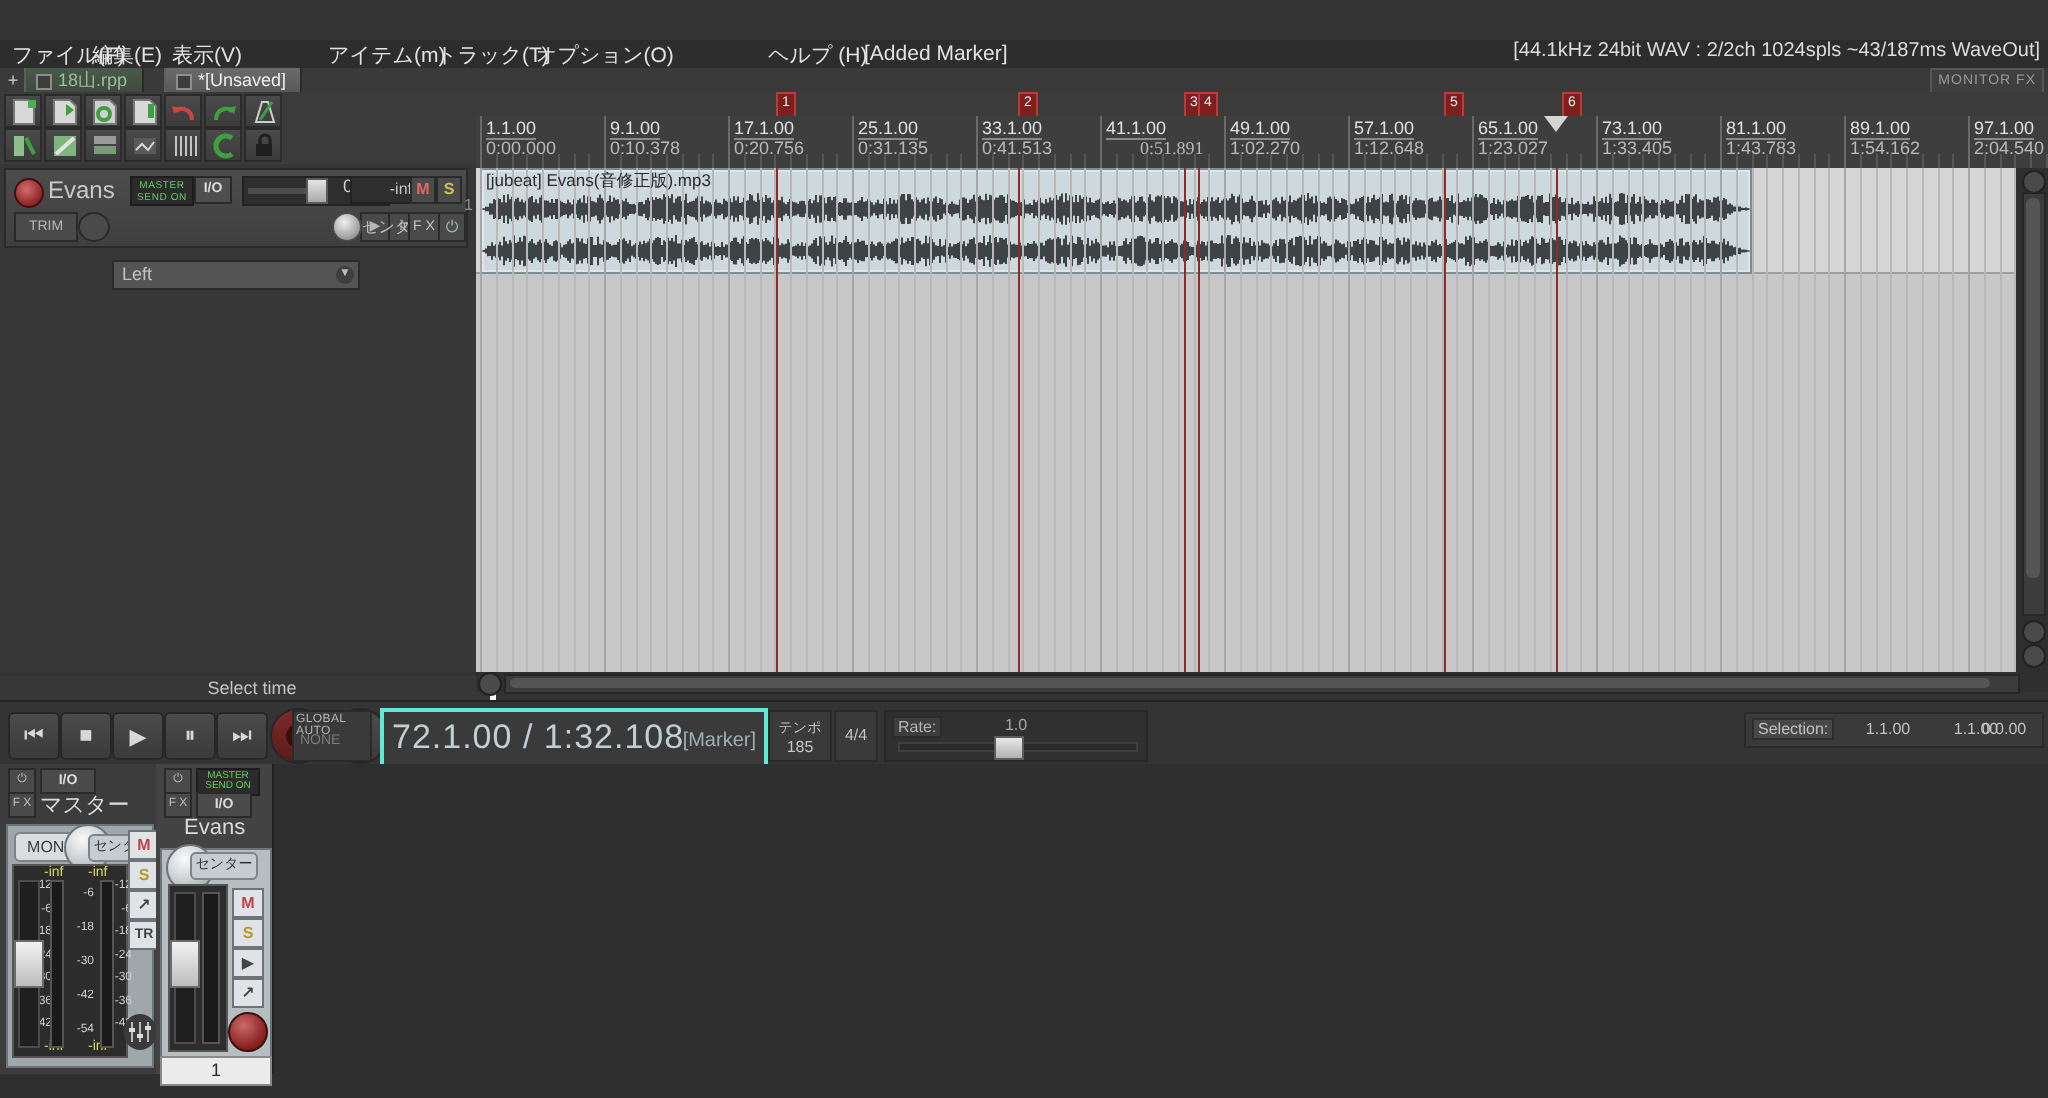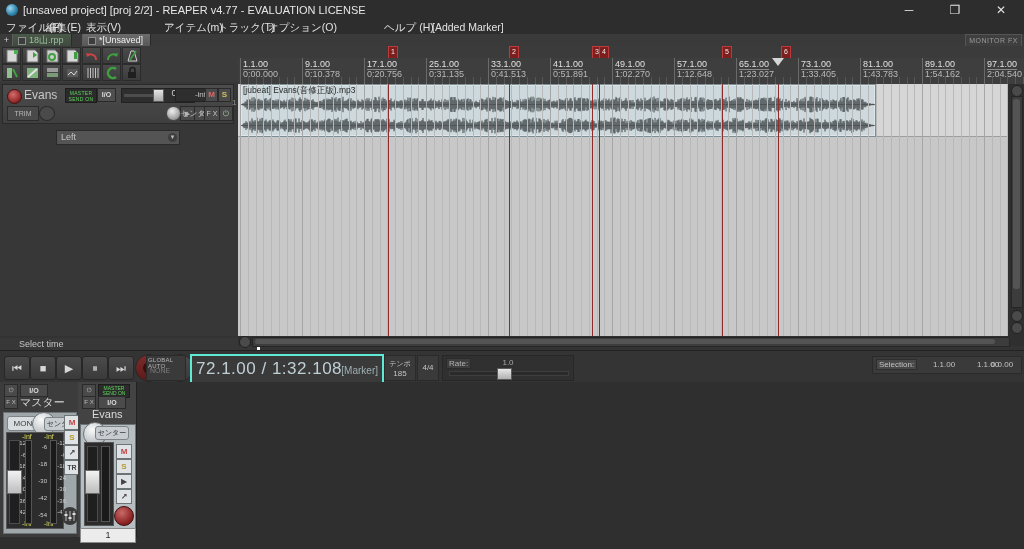--- a/index.html
+++ b/index.html
@@ -88,21 +88,21 @@
   .panknob{position:absolute;left:163px;top:21px;width:13px;height:13px;border-radius:50%;
       background:radial-gradient(circle at 40% 32%,#efefef,#9b9b9b 70%,#6e6e6e);border:1px solid #4a4a4a;}
   .panlbl{position:absolute;left:178px;top:23px;font-size:8px;color:#bdbdbd;}
   .fxbtn{position:absolute;left:201px;top:21px;width:14px;height:13px;background:#4a4a4a;border:1px solid #2a2a2a;
       font-size:7px;color:#c6c6c6;text-align:center;line-height:13px;}
   .fxpw{position:absolute;left:216px;top:21px;width:12px;height:13px;background:#4a4a4a;border:1px solid #2a2a2a;
       font-size:8px;color:#9fbf9f;text-align:center;line-height:13px;}
   .tnum{position:absolute;left:232px;top:16px;font-size:8px;color:#8f8f8f;}
 
   .selecttime{position:absolute;left:0;top:338px;width:238px;height:12px;background:#373737;font-size:9px;
-      color:#c4c4c4;padding-left:19px;line-height:12px;border-right:3px solid #ffffff;}
+      color:#c4c4c4;padding-left:7px;line-height:12px;border-right:3px solid #ffffff;text-align:center;}
 
   
   .arrange{position:absolute;left:238px;top:46px;width:786px;height:290px;background:#c4c4c4;}
   .markerlane{position:absolute;left:0;top:0;width:786px;height:12px;background:#3b3b3b;
       border-bottom:1px solid #2a2a2a;}
   .marker{position:absolute;top:0px;height:11px;background:#7e1f1f;border:1px solid #bb3a3a;
       color:#ececec;font-size:7px;line-height:10px;padding:0 2px;}
   .ruler{position:absolute;left:0;top:12px;width:786px;height:26px;background:#3e3e3e;
       border-bottom:1px solid #1f1f1f;}
   .rtick{position:absolute;top:0;width:1px;height:26px;background:#6a6a6a;}
@@ -198,40 +198,34 @@
       background:radial-gradient(circle at 38% 32%,#c96a6a,#8c2323 65%,#5b1313);border:1px solid #3d0e0e;}
   .mx-numfield{position:absolute;background:#ececec;border:1px solid #8a8a8a;font-size:9px;color:#2a2a2a;
       text-align:center;}
   .mixtab{position:absolute;left:0;top:537px;height:12px;}
 </style>
 </head>
 <body>
 
 <div id="app">
 
-  <div class="titlebar">
-    <div class="ticon"></div>
-    <div class="ttext">[unsaved project] [proj 2/2] - REAPER v4.77 - EVALUATION LICENSE</div>
-    <div class="winbtn min">─</div>
-    <div class="winbtn max">❐</div>
-    <div class="winbtn close">✕</div>
-  </div>
 
   <div class="menubar" id="menubar">
       <div class="mi" style="left: 6px;">ファイル(F)</div>
       <div class="mi" style="left: 46px;">編集(E)</div>
       <div class="mi" style="left: 86px;">表示(V)</div>
       <div class="mi" style="left: 120px; margin-top: 35px;">挿入(I)</div>
       <div class="mi" style="left: 164px;">アイテム(m)</div>
       <div class="mi" style="left: 218px;">トラック(T)</div>
       <div class="mi" style="left: 268px;">オプション(O)</div>
       <div class="mi" style="left: 328px; margin-top: 36px;">アクション(A)</div>
       <div class="mi" style="left: 384px;">ヘルプ (H)</div>
       <div class="mi" style="left: 432px; text-align: center;">[Added Marker]</div>
     </div>
+  <div class="devstr">[44.1kHz 24bit WAV : 2/2ch 1024spls ~43/187ms WaveOut]</div>
 
   <div class="tabbar">
     <div class="tabplus">+</div>
     <div class="tab t1">
       <span class="tabsq"></span><span>18山.rpp</span>
     </div>
     <div class="tab t2">
       <span class="tabsq"></span><span>*[Unsaved]</span>
     </div>
   </div>
@@ -417,21 +411,21 @@
         <div class="rtime" style="left: 253px;">0:41.513</div>
         <div class="rsub" style="left: 257.75px;"></div>
         <div class="rsub" style="left: 265.5px;"></div>
         <div class="rsub" style="left: 273.25px;"></div>
         <div class="rsub" style="left: 281px;"></div>
         <div class="rsub" style="left: 288.75px;"></div>
         <div class="rsub" style="left: 296.5px;"></div>
         <div class="rsub" style="left: 304.25px;"></div>
         <div class="rtick" style="left: 312px;"></div>
         <div class="rlabel" style="left: 315px;">41.1.00</div>
-        <div class="rtime" style="left: 315px;">0:51.891</div>
+        <div class="rtime" style="left: 332px; font-family: Liberation Serif, serif;">0:51.891</div>
         <div class="rsub" style="left: 319.75px;"></div>
         <div class="rsub" style="left: 327.5px;"></div>
         <div class="rsub" style="left: 335.25px;"></div>
         <div class="rsub" style="left: 343px;"></div>
         <div class="rsub" style="left: 350.75px;"></div>
         <div class="rsub" style="left: 358.5px;"></div>
         <div class="rsub" style="left: 366.25px;"></div>
         <div class="rtick" style="left: 374px;"></div>
         <div class="rlabel" style="left: 377px;">49.1.00</div>
         <div class="rtime" style="left: 377px;">1:02.270</div>

